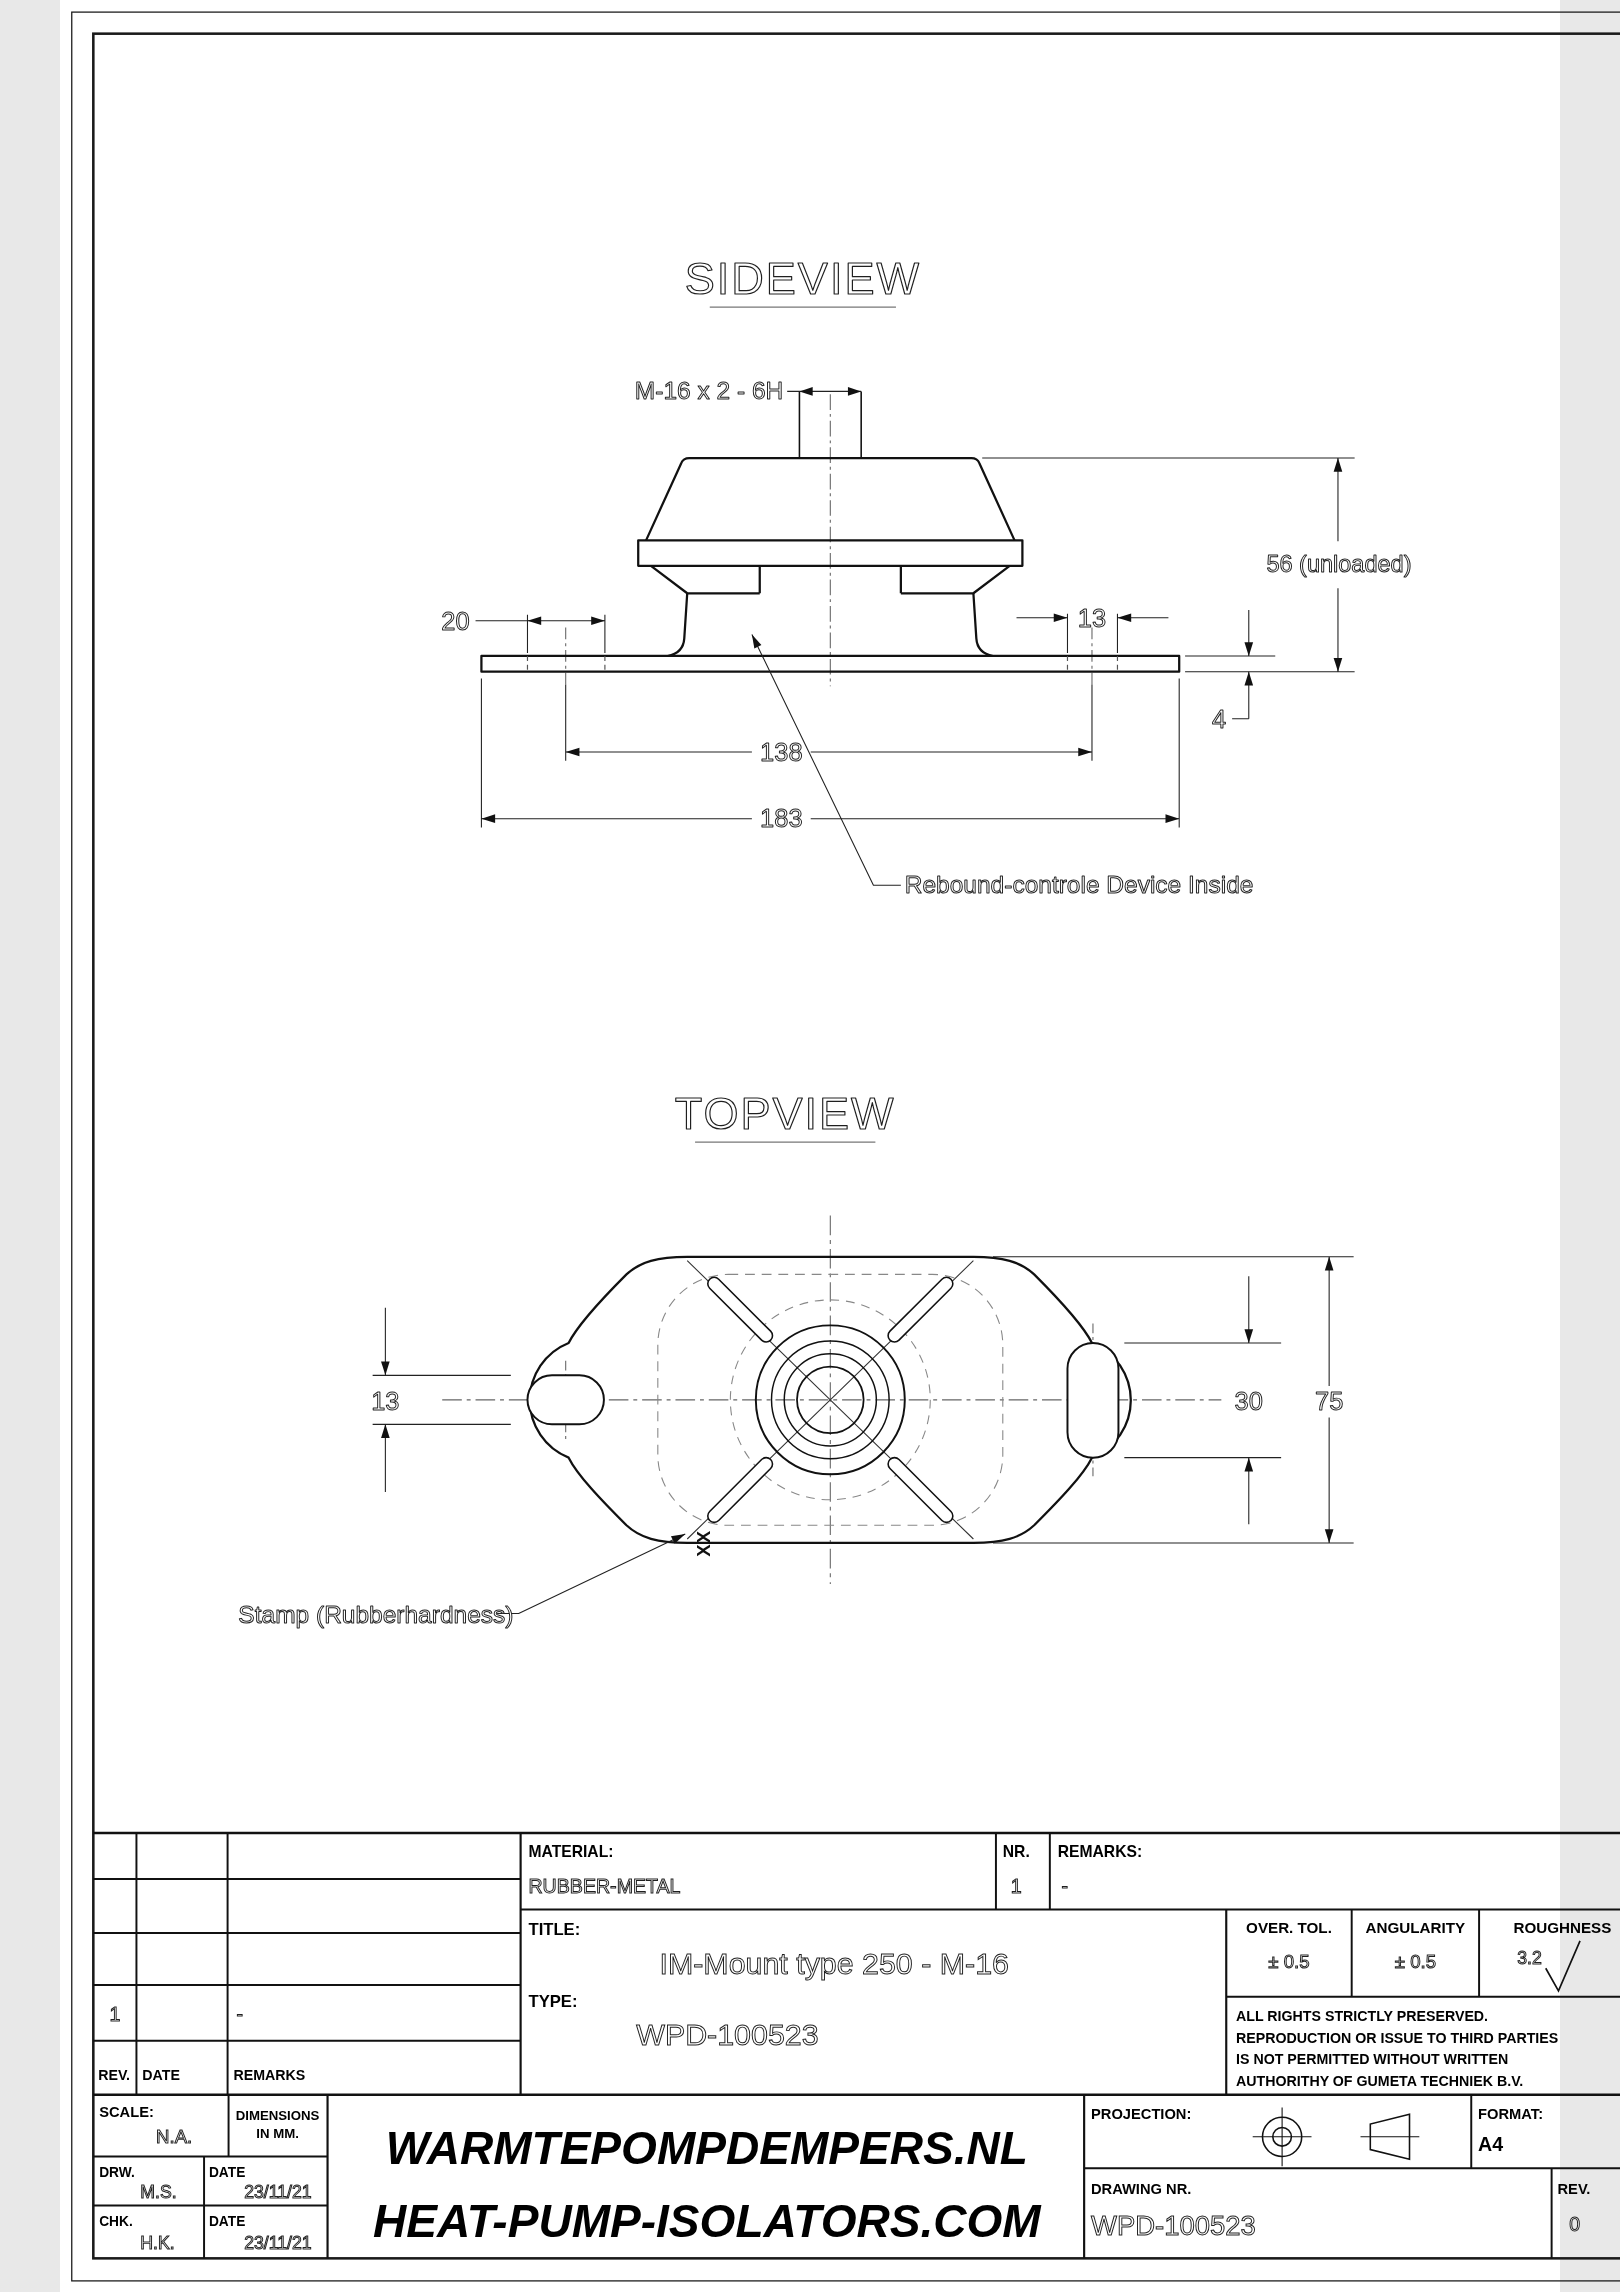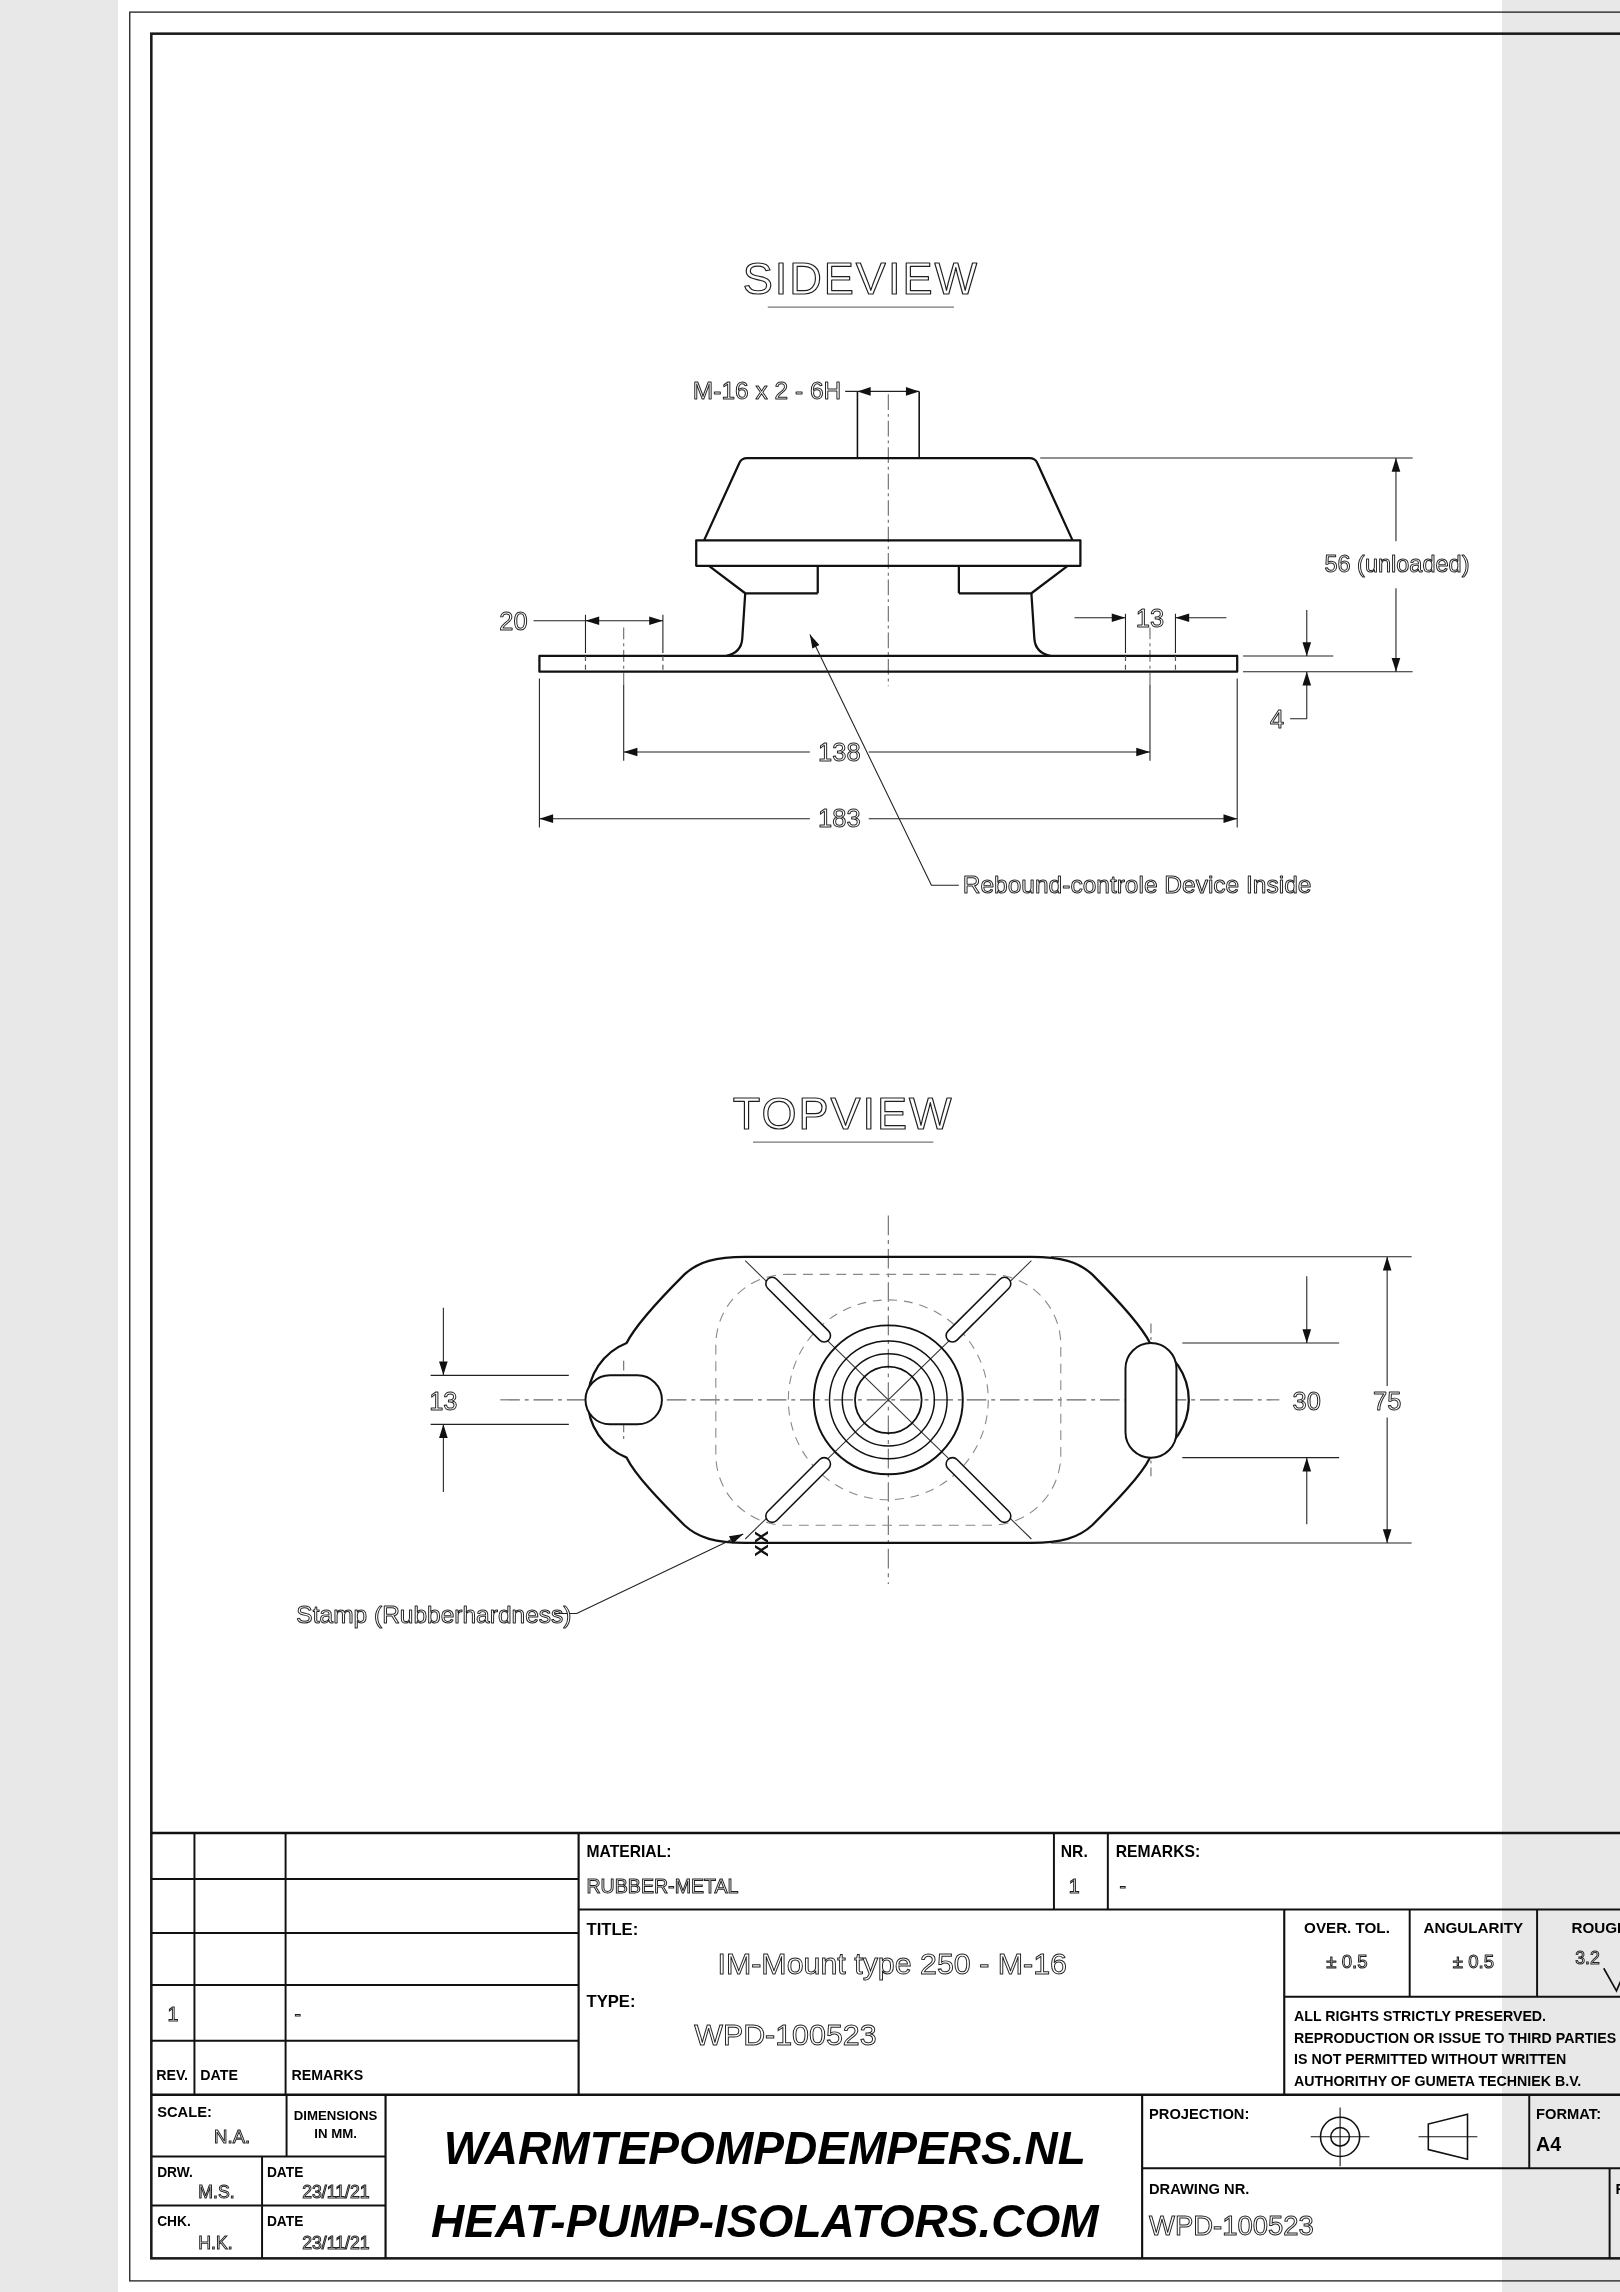--- a/index.html
+++ b/index.html
@@ -1,16 +1,16 @@
 <!DOCTYPE html>
 <html><head>
 <meta charset="utf-8">
 <style>
   html,body{margin:0;padding:0;background:#e8e8e8;}
-  .sheet{position:relative;width:1384px;height:2293px;background:#ffffff;margin:0 auto;
+  .sheet{position:relative;width:1500px;height:2293px;background:#ffffff;margin:0 auto;
          font-family:"Liberation Sans", sans-serif;}
   svg{position:absolute;left:0;top:0;}
   svg text{font-family:"Liberation Sans", sans-serif;}
   .outline-t{fill:#ffffff;stroke:#1f1f1f;stroke-width:1;}
   .outline-big{fill:#ffffff;stroke:#1f1f1f;stroke-width:1.2;letter-spacing:2px;}
   .solid-lbl{fill:#000000;font-weight:bold;}
   .ital{font-style:italic;font-weight:bold;fill:#000;}
 </style>
 </head>
 <body>

